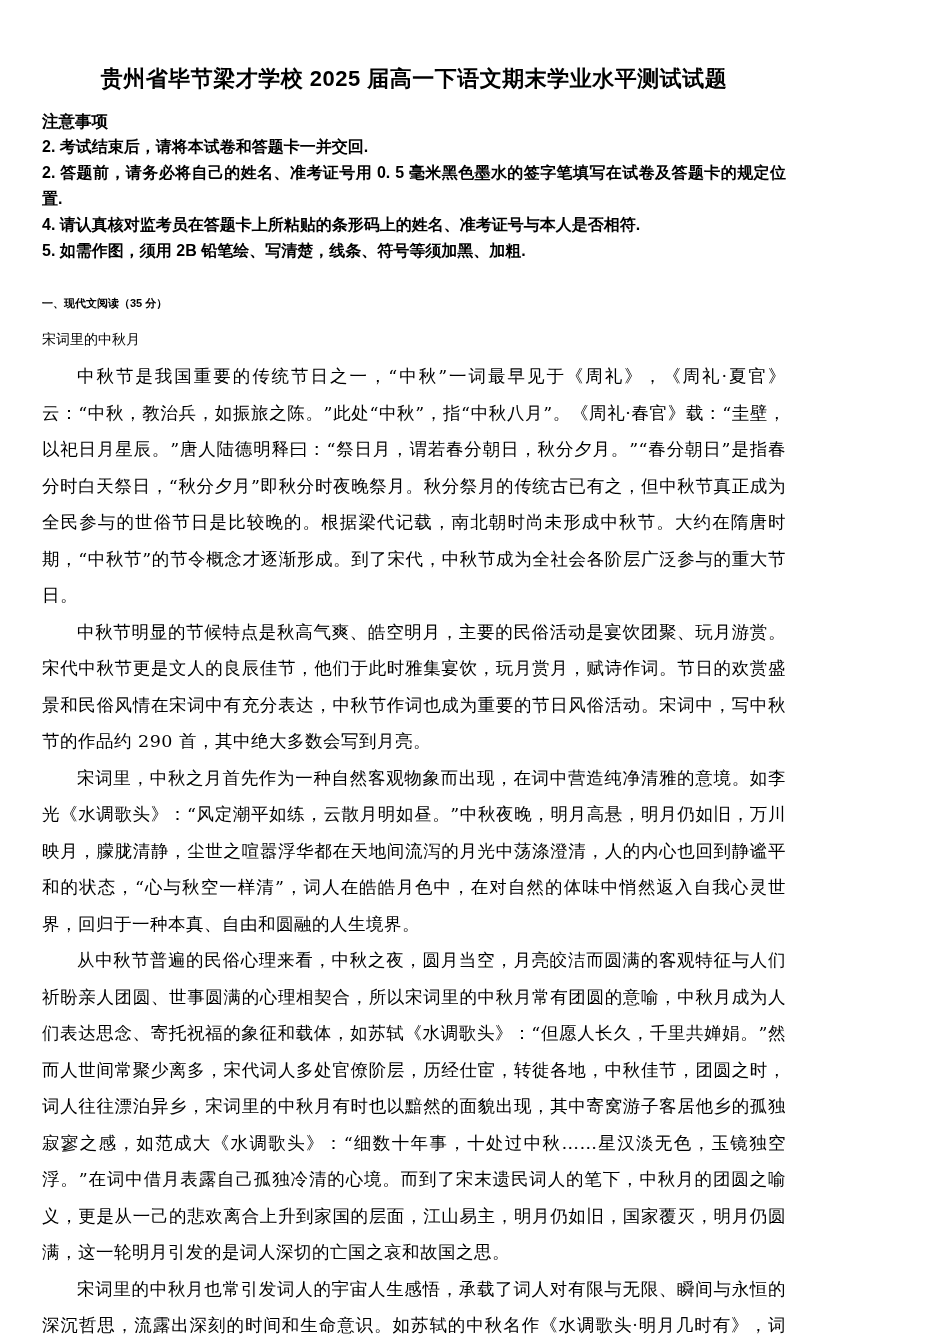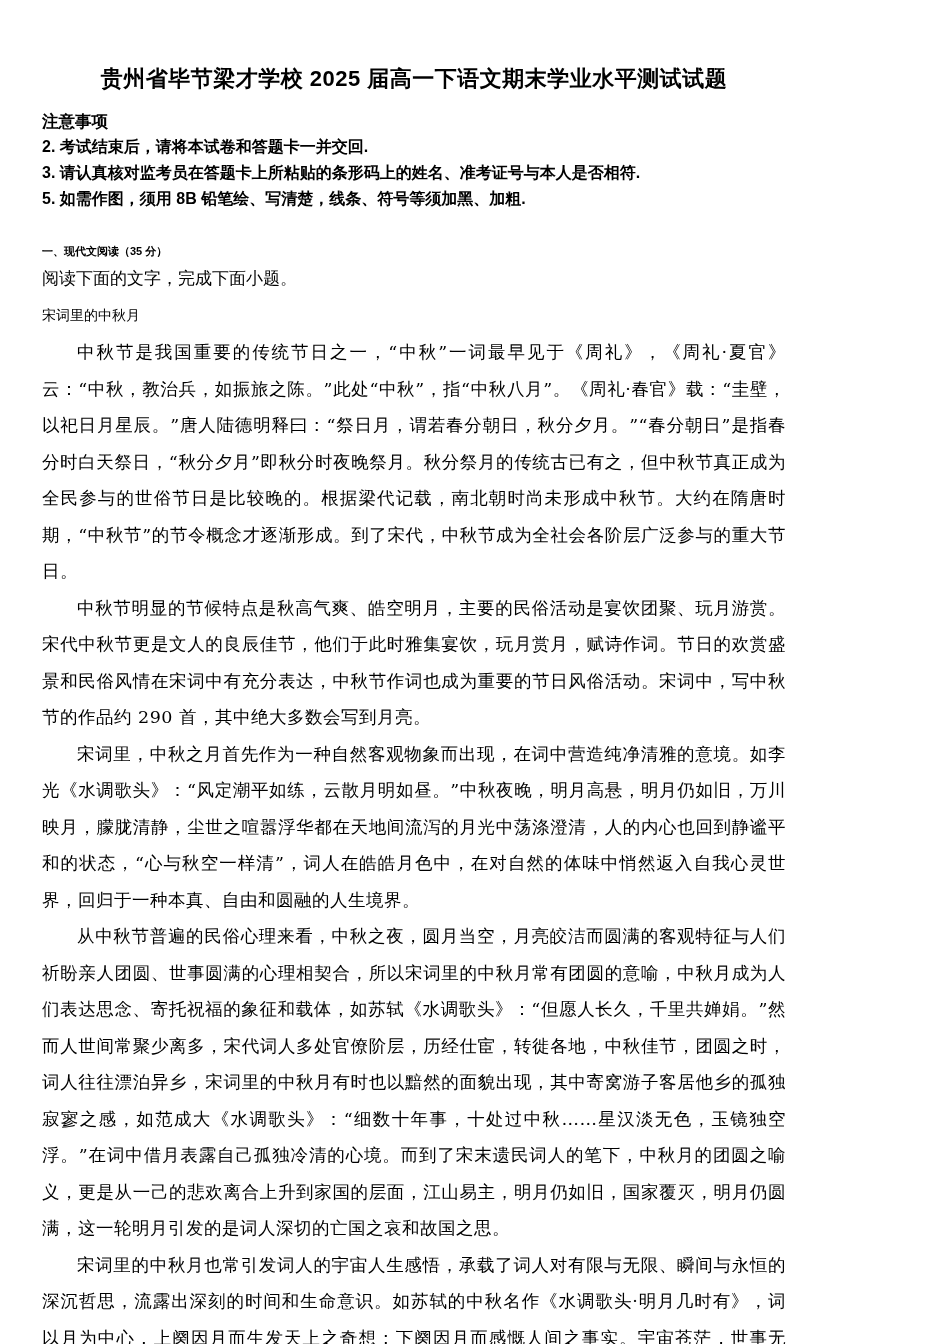--- a/index.html
+++ b/index.html
@@ -80,28 +80,28 @@
 <body>
 
 <div class="page">
 
   <h1 class="doc-title">贵州省毕节梁才学校 2025 届高一下语文期末学业水平测试试题</h1>
 
   <div class="notice">
     <div class="notice-heading">注意事项</div>
     <div class="notice-list">
       <p class="notice-item">2. 考试结束后，请将本试卷和答题卡一并交回.</p>
-      <p class="notice-item">3. 请认真核对监考员在答题卡上所粘贴的条形码上的姓名、准考证号与本人是否相符.</p>
-      <p class="notice-item">5. 如需作图，须用 8B 铅笔绘、写清楚，线条、符号等须加黑、加粗.</p>
+      <p class="notice-item">2. 答题前，请务必将自己的姓名、准考证号用 0. 5 毫米黑色墨水的签字笔填写在试卷及答题卡的规定位置.</p>
+      <p class="notice-item">4. 请认真核对监考员在答题卡上所粘贴的条形码上的姓名、准考证号与本人是否相符.</p>
+      <p class="notice-item">5. 如需作图，须用 2B 铅笔绘、写清楚，线条、符号等须加黑、加粗.</p>
     </div>
   </div>
 
   <div>
     <div class="section-heading">一、现代文阅读（35 分）</div>
-    <div class="instruction">阅读下面的文字，完成下面小题。</div>
     <div class="essay-title">宋词里的中秋月</div>
 
     <div class="essay">
       <p>中秋节是我国重要的传统节日之一，“中秋”一词最早见于《周礼》，《周礼·夏官》云：“中秋，教治兵，如振旅之陈。”此处“中秋”，指“中秋八月”。《周礼·春官》载：“圭壁，以祀日月星辰。”唐人陆德明释曰：“祭日月，谓若春分朝日，秋分夕月。”“春分朝日”是指春分时白天祭日，“秋分夕月”即秋分时夜晚祭月。秋分祭月的传统古已有之，但中秋节真正成为全民参与的世俗节日是比较晚的。根据梁代记载，南北朝时尚未形成中秋节。大约在隋唐时期，“中秋节”的节令概念才逐渐形成。到了宋代，中秋节成为全社会各阶层广泛参与的重大节日。</p>
       <p>中秋节明显的节候特点是秋高气爽、皓空明月，主要的民俗活动是宴饮团聚、玩月游赏。宋代中秋节更是文人的良辰佳节，他们于此时雅集宴饮，玩月赏月，赋诗作词。节日的欢赏盛景和民俗风情在宋词中有充分表达，中秋节作词也成为重要的节日风俗活动。宋词中，写中秋节的作品约 290 首，其中绝大多数会写到月亮。</p>
       <p>宋词里，中秋之月首先作为一种自然客观物象而出现，在词中营造纯净清雅的意境。如李光《水调歌头》：“风定潮平如练，云散月明如昼。”中秋夜晚，明月高悬，明月仍如旧，万川映月，朦胧清静，尘世之喧嚣浮华都在天地间流泻的月光中荡涤澄清，人的内心也回到静谧平和的状态，“心与秋空一样清”，词人在皓皓月色中，在对自然的体味中悄然返入自我心灵世界，回归于一种本真、自由和圆融的人生境界。</p>
       <p>从中秋节普遍的民俗心理来看，中秋之夜，圆月当空，月亮皎洁而圆满的客观特征与人们祈盼亲人团圆、世事圆满的心理相契合，所以宋词里的中秋月常有团圆的意喻，中秋月成为人们表达思念、寄托祝福的象征和载体，如苏轼《水调歌头》：“但愿人长久，千里共婵娟。”然而人世间常聚少离多，宋代词人多处官僚阶层，历经仕宦，转徙各地，中秋佳节，团圆之时，词人往往漂泊异乡，宋词里的中秋月有时也以黯然的面貌出现，其中寄窝游子客居他乡的孤独寂寥之感，如范成大《水调歌头》：“细数十年事，十处过中秋……星汉淡无色，玉镜独空浮。”在词中借月表露自己孤独冷清的心境。而到了宋末遗民词人的笔下，中秋月的团圆之喻义，更是从一己的悲欢离合上升到家国的层面，江山易主，明月仍如旧，国家覆灭，明月仍圆满，这一轮明月引发的是词人深切的亡国之哀和故国之思。</p>
       <p>宋词里的中秋月也常引发词人的宇宙人生感悟，承载了词人对有限与无限、瞬间与永恒的深沉哲思，流露出深刻的时间和生命意识。如苏轼的中秋名作《水调歌头·明月几时有》，词以月为中心，上阕因月而生发天上之奇想；下阕因月而感慨人间之事实。宇宙苍茫，世事无常，明月亘古如斯，人生短促若寄，词中透露出永恒的悲剧意味和理性色</p>
     </div>
   </div>

